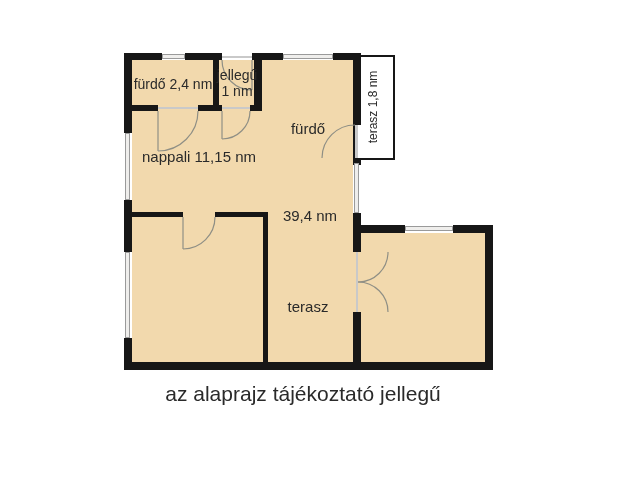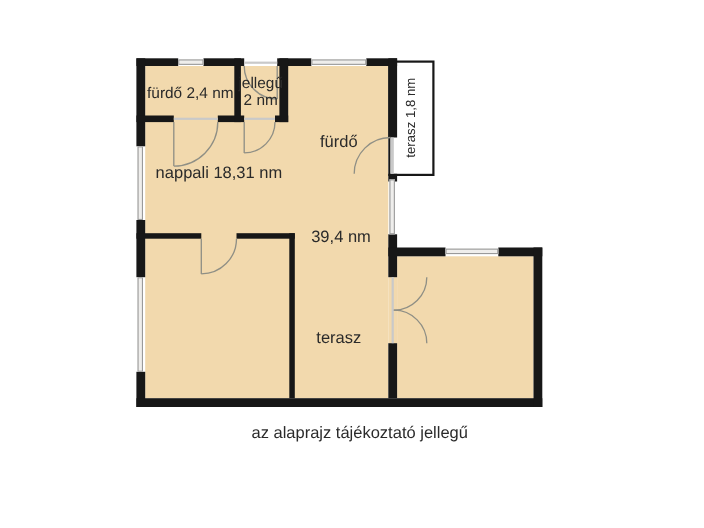--- a/index.html
+++ b/index.html
@@ -21,21 +21,21 @@
   #door-layer{position:absolute;left:0;top:0;}
   #door-layer path{stroke:var(--door,#8f8f85);stroke-width:1.2;fill:none;}
   .lbl{
     position:absolute;transform:translate(-50%,-50%);
     color:var(--text,#2a2a2a);font-size:15px;white-space:nowrap;line-height:1.15;
   }
   .lbl.small{font-size:14px;text-align:center;}
   .lbl.vert{font-size:12px;transform:translate(-50%,-50%) rotate(-90deg);}
   .caption{
     position:absolute;transform:translate(-50%,-50%);
-    color:var(--text,#2a2a2a);font-size:15px;white-space:nowrap;margin-left:24px;
+    color:var(--text,#2a2a2a);font-size:21px;white-space:nowrap;
   }
 </style>
 </head>
 <body>
 
 <div id="stage">
 
   <div class="fill" style="left:132px;top:60px;width:221px;height:302px"></div>
   <div class="fill" style="left:361px;top:233px;width:124px;height:129px"></div>
   <div class="fill" style="left:353px;top:252px;width:8px;height:60px"></div>
@@ -89,22 +89,22 @@
     <path d="M183,217 L183,249"></path>
     <path d="M215,217 A32 32 0 0 1 183,249"></path>
     <path d="M322,158 A33 33 0 0 1 355,125"></path>
     <path d="M388,252 A30 30 0 0 1 358,282"></path>
     <path d="M388,312 A30 30 0 0 0 358,282"></path>
   </svg>
 
   <div class="lbl small" style="left:173px;top:84px">fürdő 2,4 nm</div>
   <div class="lbl small" style="left:237px;top:83px">
     <div>jellegű</div>
-    <div>2 nm</div>
+    <div>1 nm</div>
   </div>
   <div class="lbl" style="left:308px;top:129px">fürdő</div>
   <div class="lbl vert" style="left:374px;top:107px">terasz 1,8 nm</div>
-  <div class="lbl" style="left:199px;top:157px">nappali 18,31 nm</div>
+  <div class="lbl" style="left:199px;top:157px">nappali 11,15 nm</div>
   <div class="lbl" style="left:310px;top:216px">39,4 nm</div>
   <div class="lbl" style="left:308px;top:307px">terasz</div>
 
   <div class="caption" style="left:303px;top:394px">az alaprajz tájékoztató jellegű</div>
 </div>
 
 </body></html>

